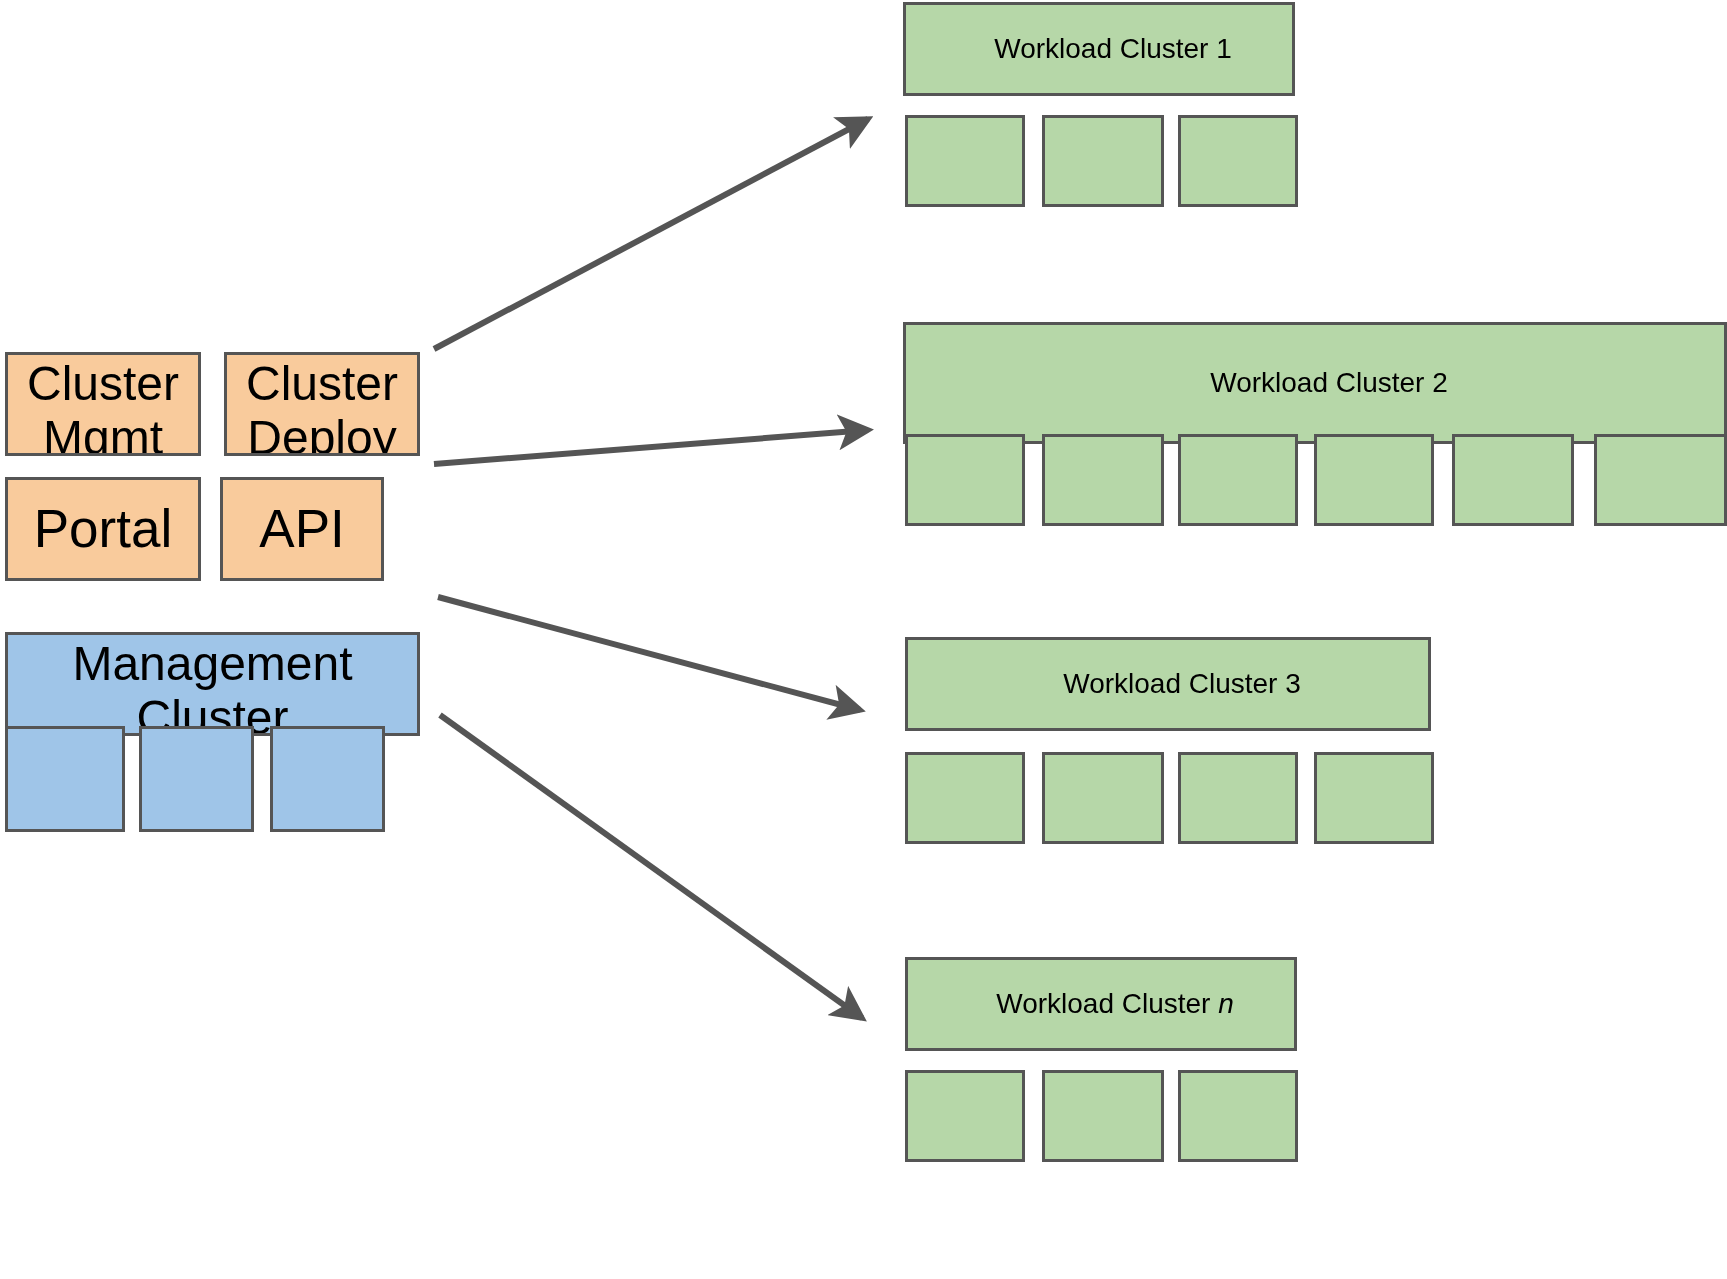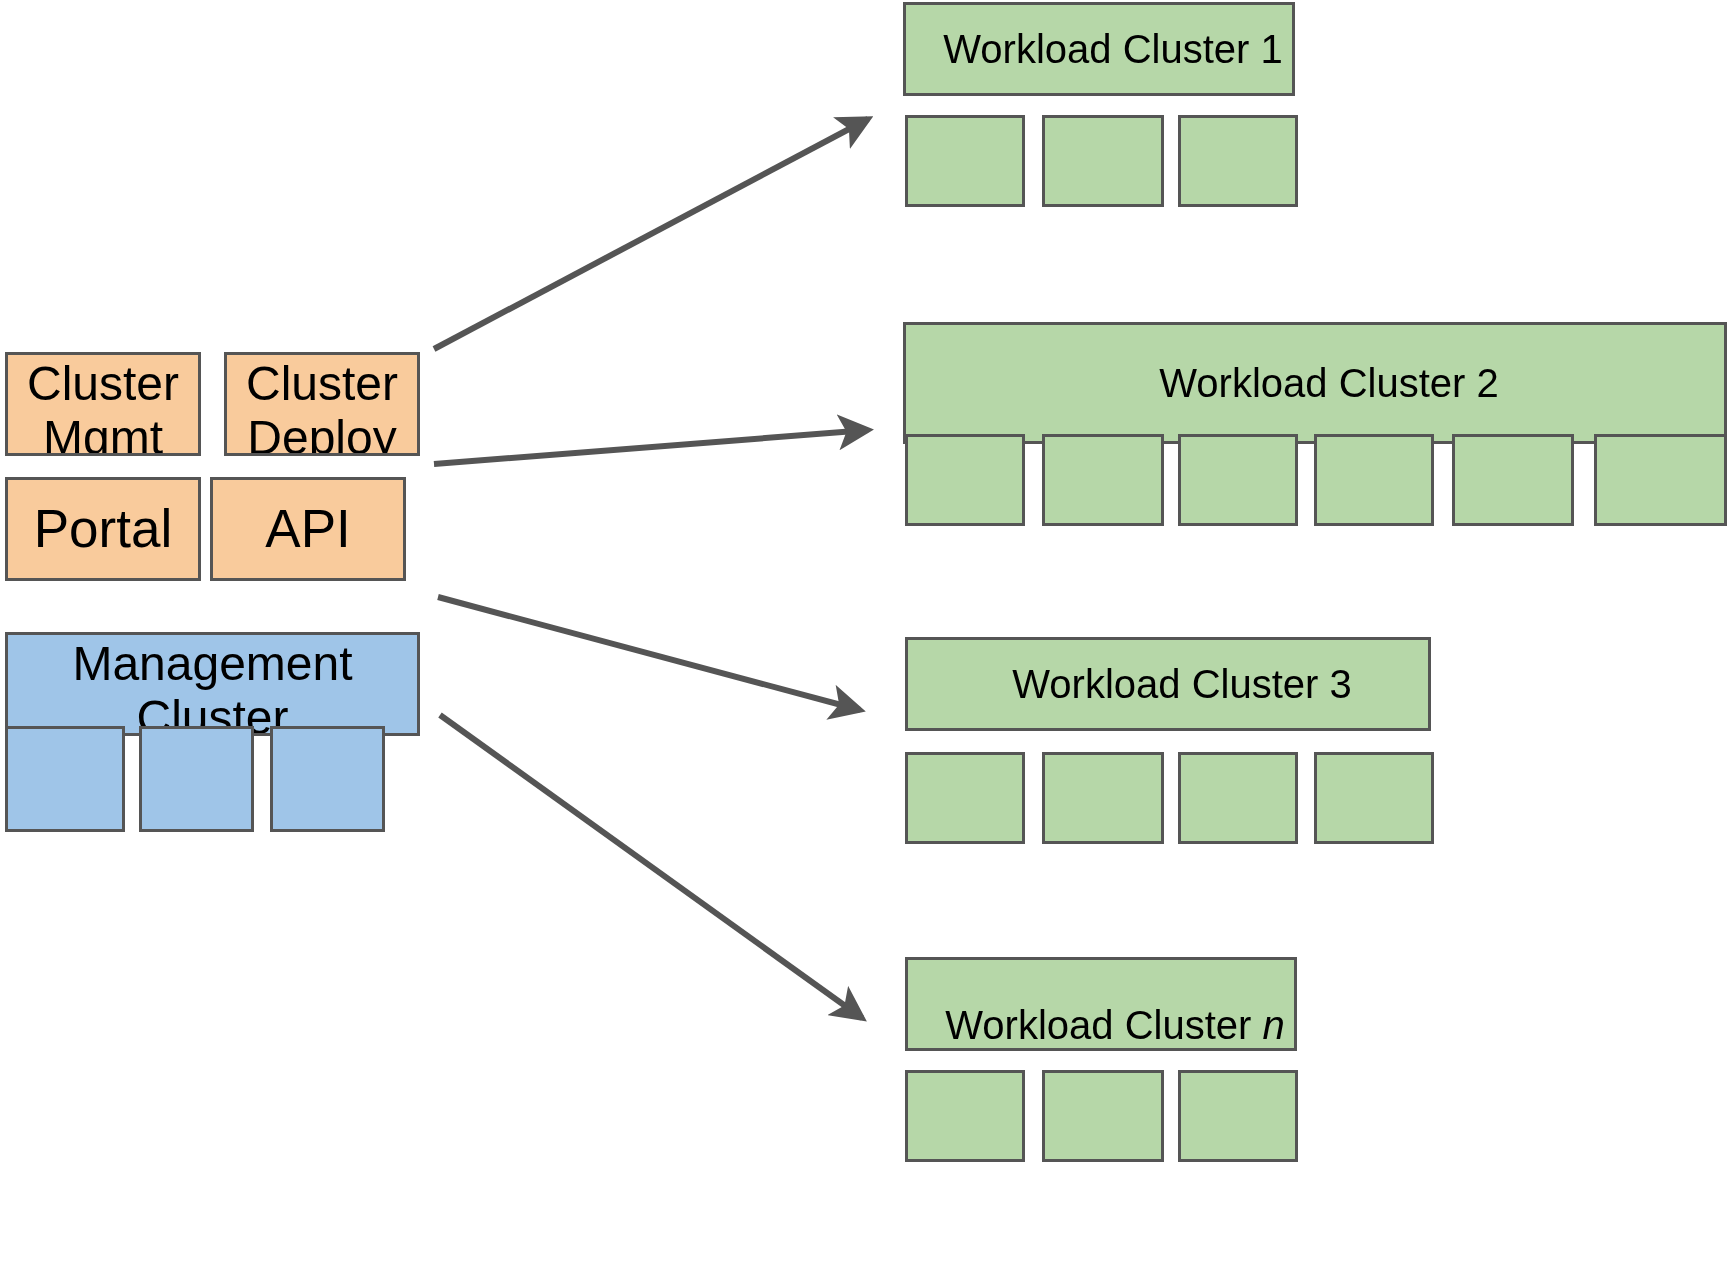--- a/index.html
+++ b/index.html
@@ -31,21 +31,21 @@
     line-height: 1.12;
     white-space: pre-line;
     overflow: hidden;
   }
   .mgmt-orange { background: #f9cb9c; }
   .mgmt-blue   { background: #9fc5e8; }
   .wl-green    { background: #b6d7a8; }
 
   .label-2line { font-size: 48px; margin-top: 13px; }
   .label-1line { font-size: 53px; }
-  .wl-title    { font-size: 40px; margin-left: 28px; }
+  .wl-title    { font-size: 28px; margin-left: 28px; }
   .wl-title .ital { font-style: italic; }
 
   #arrow-layer {
     position: absolute;
     left: 0;
     top: 0;
     width: 1727px;
     height: 1279px;
     pointer-events: none;
   }
@@ -68,21 +68,21 @@
         <line x1="440" y1="715" x2="862" y2="1018" stroke="#555555" stroke-width="6" marker-end="url(#arrowhead)"></line>
       </g>
   </svg>
 
   <div id="management-group">
       <div class="node mgmt-orange" style="left: 5px; top: 352px; width: 196px; height: 104px;"><span class="label-2line">Cluster
 Mgmt</span></div>
       <div class="node mgmt-orange" style="left: 224px; top: 352px; width: 196px; height: 104px;"><span class="label-2line">Cluster
 Deploy</span></div>
       <div class="node mgmt-orange" style="left: 5px; top: 477px; width: 196px; height: 104px;"><span class="label-1line">Portal</span></div>
-      <div class="node mgmt-orange" style="left: 210px; top: 477px; width: 196px; height: 104px;"><span class="label-1line">API</span></div>
+      <div class="node mgmt-orange" style="left: 220px; top: 477px; width: 164px; height: 104px;"><span class="label-1line">API</span></div>
       <div class="node mgmt-blue" style="left: 5px; top: 632px; width: 415px; height: 104px;"><span class="label-2line">Management
 Cluster</span></div>
       <div class="node mgmt-blue" style="left: 5px; top: 726px; width: 120px; height: 106px;"></div>
       <div class="node mgmt-blue" style="left: 139px; top: 726px; width: 115px; height: 106px;"></div>
       <div class="node mgmt-blue" style="left: 270px; top: 726px; width: 115px; height: 106px;"></div>
     </div>
   <div id="workload-group">
       <div class="node wl-green" style="left: 903px; top: 2px; width: 392px; height: 94px;"><span class="wl-title"><span>Workload Cluster 1</span></span></div>
       <div class="node wl-green" style="left: 905px; top: 115px; width: 120px; height: 92px;"></div>
       <div class="node wl-green" style="left: 1042px; top: 115px; width: 122px; height: 92px;"></div>
@@ -92,19 +92,19 @@
       <div class="node wl-green" style="left: 1042px; top: 434px; width: 122px; height: 92px;"></div>
       <div class="node wl-green" style="left: 1178px; top: 434px; width: 120px; height: 92px;"></div>
       <div class="node wl-green" style="left: 1314px; top: 434px; width: 120px; height: 92px;"></div>
       <div class="node wl-green" style="left: 1452px; top: 434px; width: 122px; height: 92px;"></div>
       <div class="node wl-green" style="left: 1594px; top: 434px; width: 133px; height: 92px;"></div>
       <div class="node wl-green" style="left: 905px; top: 637px; width: 526px; height: 94px;"><span class="wl-title"><span>Workload Cluster 3</span></span></div>
       <div class="node wl-green" style="left: 905px; top: 752px; width: 120px; height: 92px;"></div>
       <div class="node wl-green" style="left: 1042px; top: 752px; width: 122px; height: 92px;"></div>
       <div class="node wl-green" style="left: 1178px; top: 752px; width: 120px; height: 92px;"></div>
       <div class="node wl-green" style="left: 1314px; top: 752px; width: 120px; height: 92px;"></div>
-      <div class="node wl-green" style="left: 905px; top: 957px; width: 392px; height: 94px; align-items: flex-end;"><span class="wl-title"><span>Workload Cluster </span><span class="ital">n</span></span></div>
+      <div class="node wl-green" style="left: 905px; top: 957px; width: 392px; height: 94px;"><span class="wl-title"><span>Workload Cluster </span><span class="ital">n</span></span></div>
       <div class="node wl-green" style="left: 905px; top: 1070px; width: 120px; height: 92px;"></div>
       <div class="node wl-green" style="left: 1042px; top: 1070px; width: 122px; height: 92px;"></div>
       <div class="node wl-green" style="left: 1178px; top: 1070px; width: 120px; height: 92px;"></div>
     </div>
 
 </div>
 
 </body></html>

